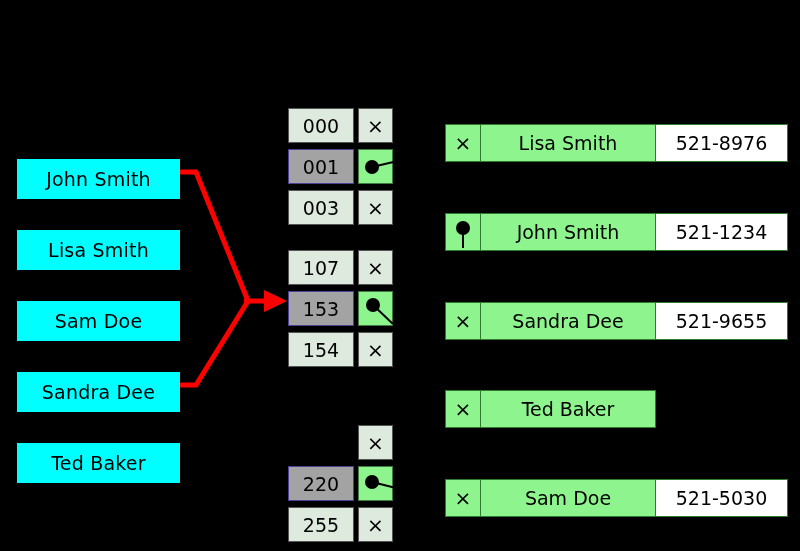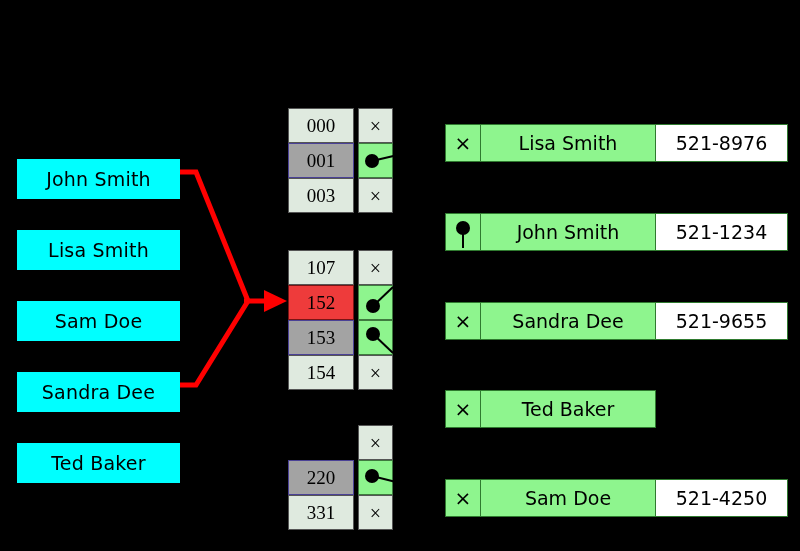--- a/index.html
+++ b/index.html
@@ -34,23 +34,22 @@
     box-sizing: border-box;
   }
 
   
   .bucket-group {
     position: absolute;
     left: 288px;
   }
   .bucket-row {
     position: relative;
-    height: 35px;
+    height: 41px;
     width: 105px;
-    font-family: Liberation Serif, serif;
   }
   .bucket-index {
     position: absolute;
     left: 0;
     top: 0;
     width: 66px;
     height: 35px;
     box-sizing: border-box;
     border: 1px solid #555555;
     background: #dfeadf;
@@ -203,31 +202,20 @@
   <div class="bucket-group" style="top:250px">
     <div class="bucket-row">
       <div class="bucket-index">
         <span>107</span>
       </div>
       <div class="bucket-cell">
         <span class="x-mark">×</span>
       </div>
     </div>
     <div class="bucket-row">
-      <div class="bucket-index highlight-red">
-        <span>152</span>
-      </div>
-      <div class="bucket-cell filled">
-        <svg width="35" height="35" viewBox="0 0 35 35" style="overflow:visible">
-          <circle cx="15" cy="21" r="7" fill="#000000"></circle>
-          <line x1="15" y1="21" x2="35" y2="2" stroke="#000000" stroke-width="2"></line>
-        </svg>
-      </div>
-    </div>
-    <div class="bucket-row">
       <div class="bucket-index highlight-purple">
         <span>153</span>
       </div>
       <div class="bucket-cell filled">
         <svg width="35" height="35" viewBox="0 0 35 35" style="overflow:visible">
           <circle cx="15" cy="14" r="7" fill="#000000"></circle>
           <line x1="15" y1="14" x2="35" y2="33" stroke="#000000" stroke-width="2"></line>
         </svg>
       </div>
     </div>
@@ -253,21 +241,21 @@
       </div>
       <div class="bucket-cell filled">
         <svg width="35" height="35" viewBox="0 0 35 35" style="overflow:visible">
           <circle cx="14" cy="16" r="7" fill="#000000"></circle>
           <line x1="14" y1="16" x2="42" y2="23" stroke="#000000" stroke-width="2"></line>
         </svg>
       </div>
     </div>
     <div class="bucket-row">
       <div class="bucket-index">
-        <span>331</span>
+        <span>255</span>
       </div>
       <div class="bucket-cell">
         <span class="x-mark">×</span>
       </div>
     </div>
   </div>
 
   <div class="record" style="left:445px; top:124px">
     <div class="rec-flag">
       <span class="x-mark">×</span>
@@ -300,21 +288,21 @@
       <span class="x-mark">×</span>
     </div>
     <div class="rec-name">Ted Baker</div>
   </div>
 
   <div class="record" style="left:445px; top:479px">
     <div class="rec-flag">
       <span class="x-mark">×</span>
     </div>
     <div class="rec-name">Sam Doe</div>
-    <div class="rec-phone">521-4250</div>
+    <div class="rec-phone">521-5030</div>
   </div>
 
   <svg id="connectors" viewBox="0 0 800 551">
 
     <polyline points="180,172 196,172 248,301" fill="none" stroke="#ff0000" stroke-width="5"></polyline>
 
     <polyline points="180,385 196,385 248,301" fill="none" stroke="#ff0000" stroke-width="5"></polyline>
 
     <line x1="244" y1="301" x2="278" y2="301" stroke="#ff0000" stroke-width="5"></line>
     <polygon points="287,301 264,290 264,312" fill="#ff0000"></polygon>

